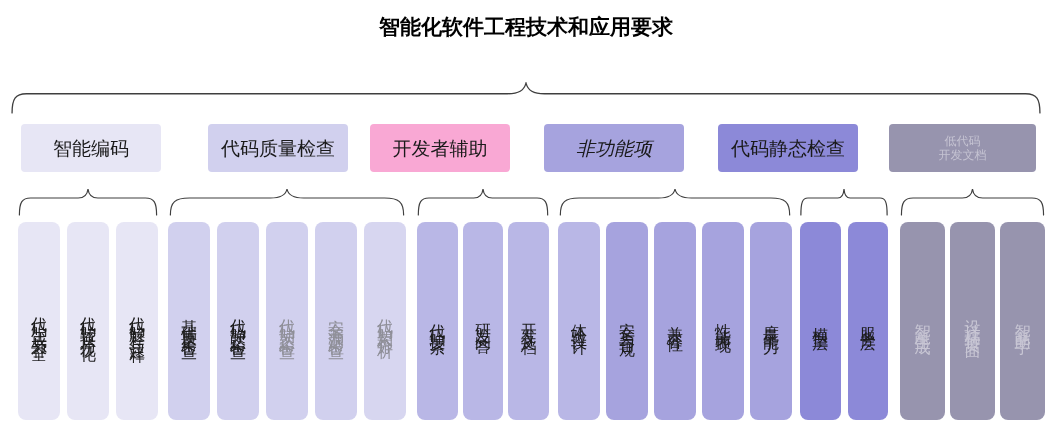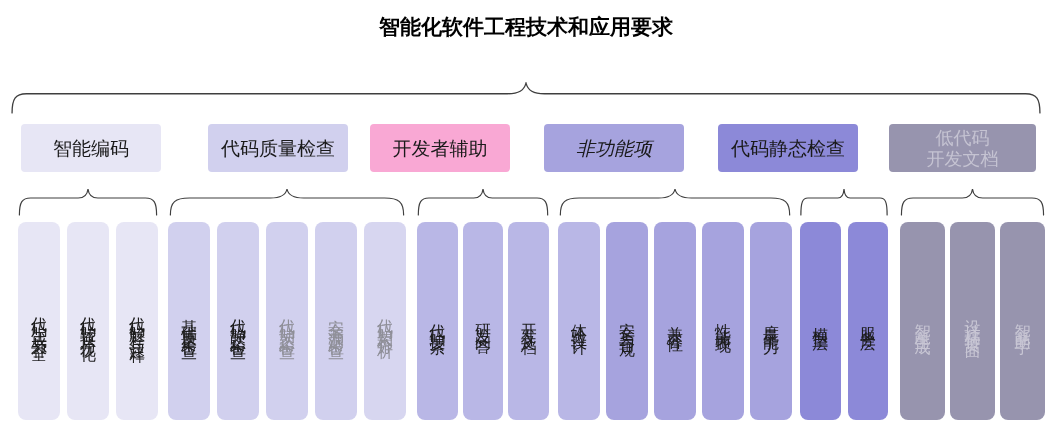--- a/index.html
+++ b/index.html
@@ -141,21 +141,21 @@
         </svg>
       </div>
       <div class="cols" style="left: 800px; width: 88px; gap: 7px;">
         <div class="pillar" style="background: rgb(140, 137, 216); color: rgb(28, 28, 28);">
           <div class="vtext">模型层</div>
         </div>
         <div class="pillar" style="background: rgb(140, 137, 216); color: rgb(28, 28, 28);">
           <div class="vtext">服务层</div>
         </div>
       </div>
-      <div class="hdr" style="left: 889px; width: 147px; background: rgb(151, 148, 174); color: rgb(197, 195, 210); font-size: 18px;">
+      <div class="hdr" style="left: 889px; width: 147px; background: rgb(151, 148, 174); color: rgb(197, 195, 210); font-size: 12px;">
         <div>低代码</div>
         <div>开发文档</div>
       </div>
       <div class="gbrace" style="left: 900px; width: 145px;">
         <svg viewBox="0 0 200 28" preserveAspectRatio="none">
           <path d="M 2,27 C 2,14 6,10 18,10 L 86,10 C 95,10 99,7 100,1 C 101,7 105,10 114,10 L 182,10 C 194,10 198,14 198,27" fill="none" stroke="#3f3f3f" stroke-width="1.2" vector-effect="non-scaling-stroke" stroke-linecap="round"></path>
         </svg>
       </div>
       <div class="cols" style="left: 900px; width: 145px; gap: 5px;">
         <div class="pillar" style="background: rgb(151, 148, 174); color: rgb(200, 198, 212);">

